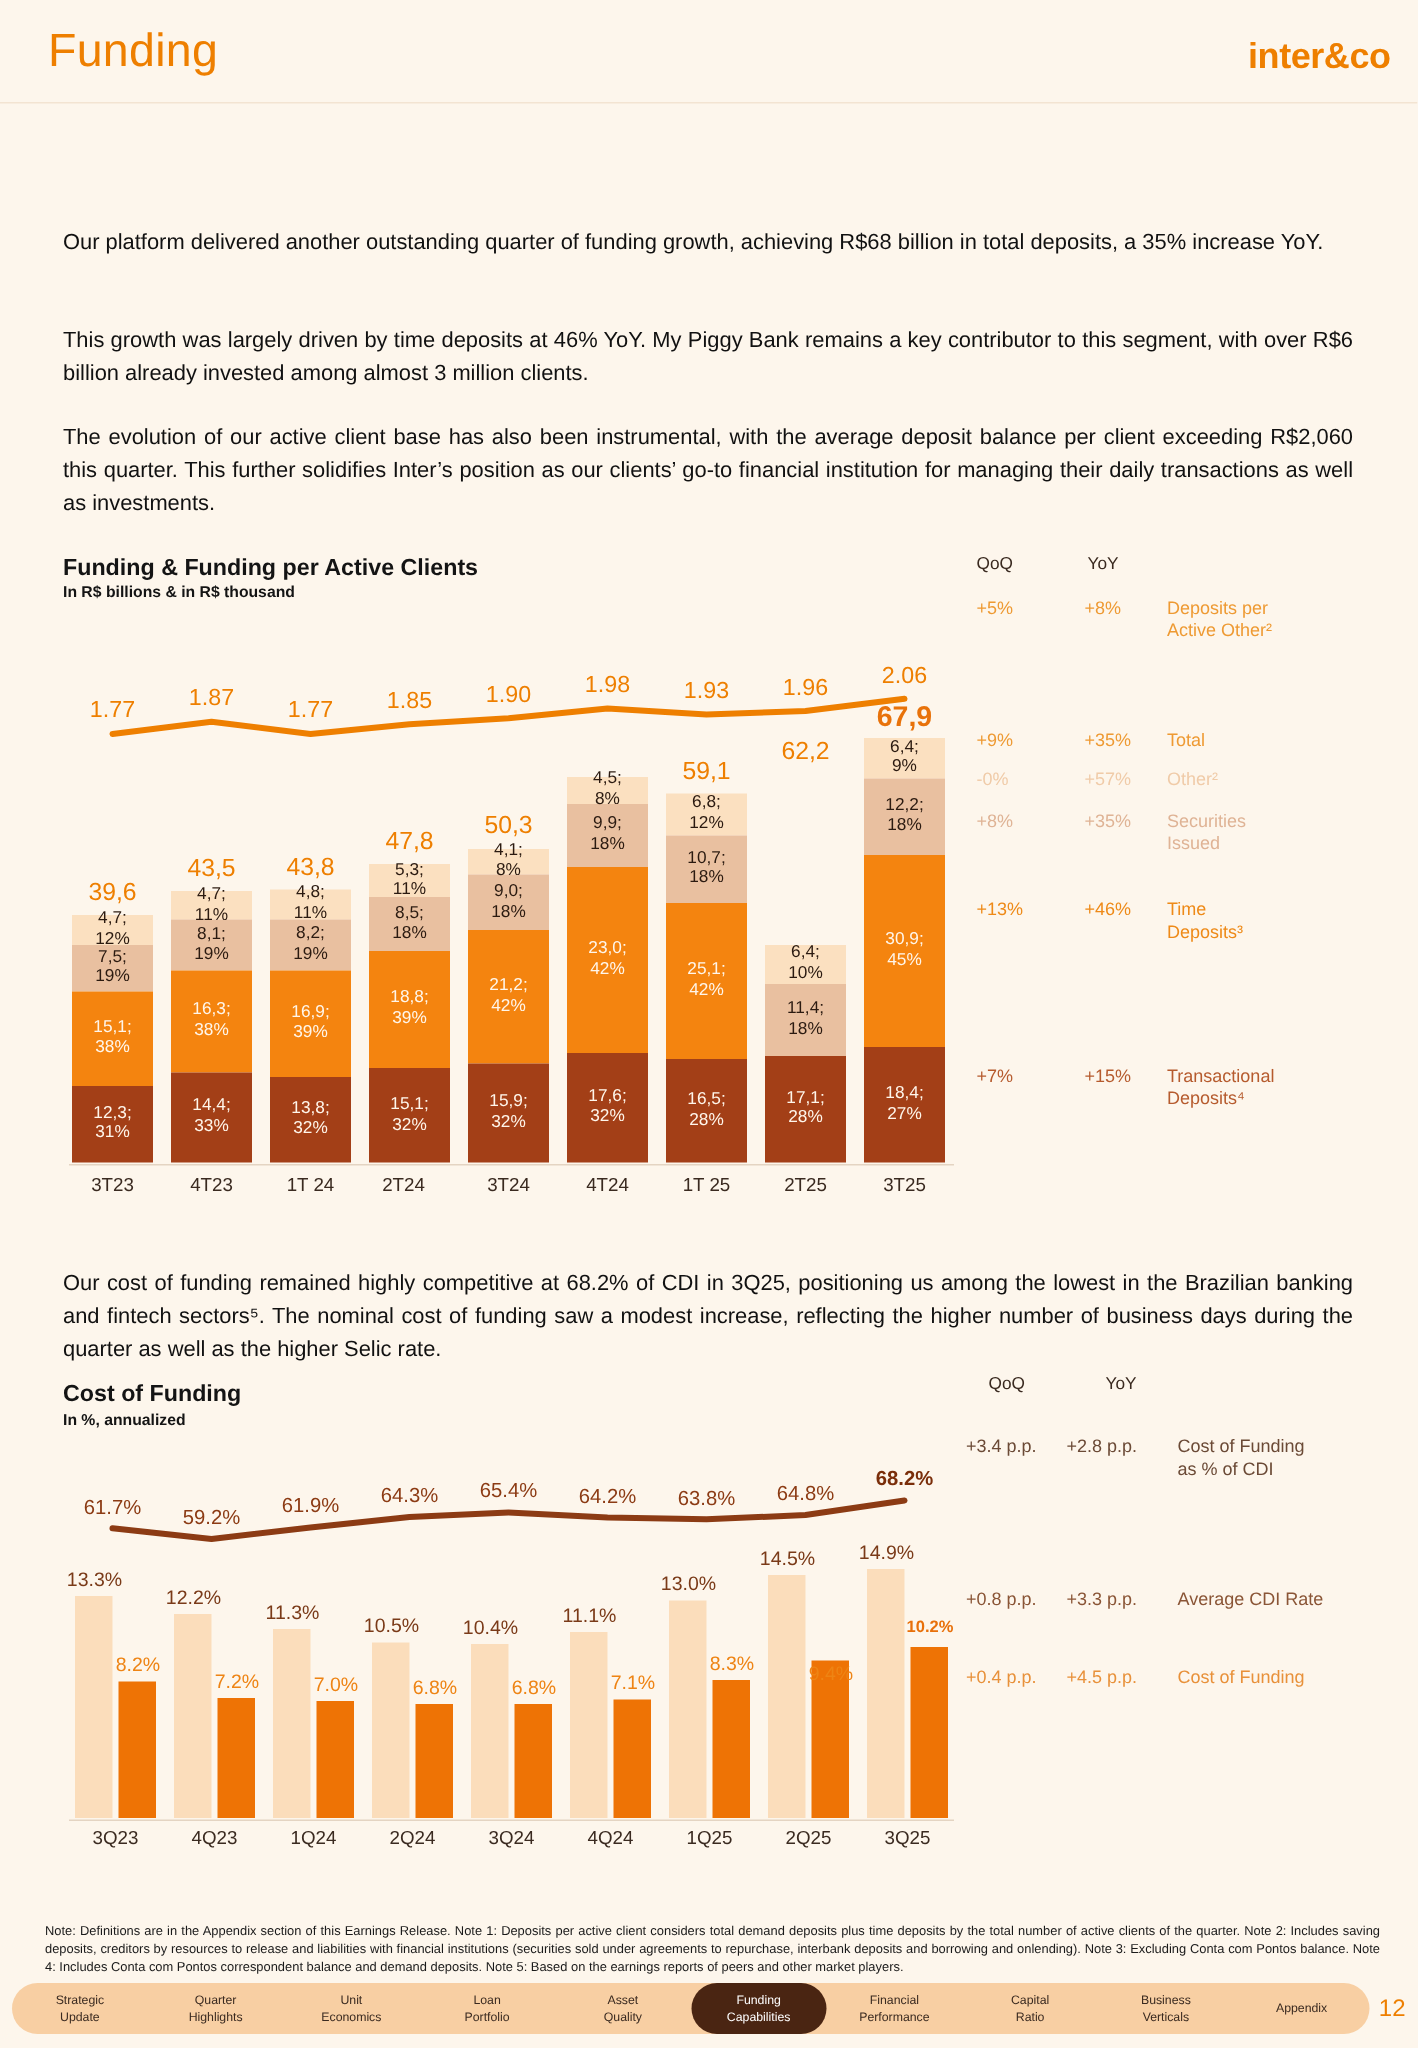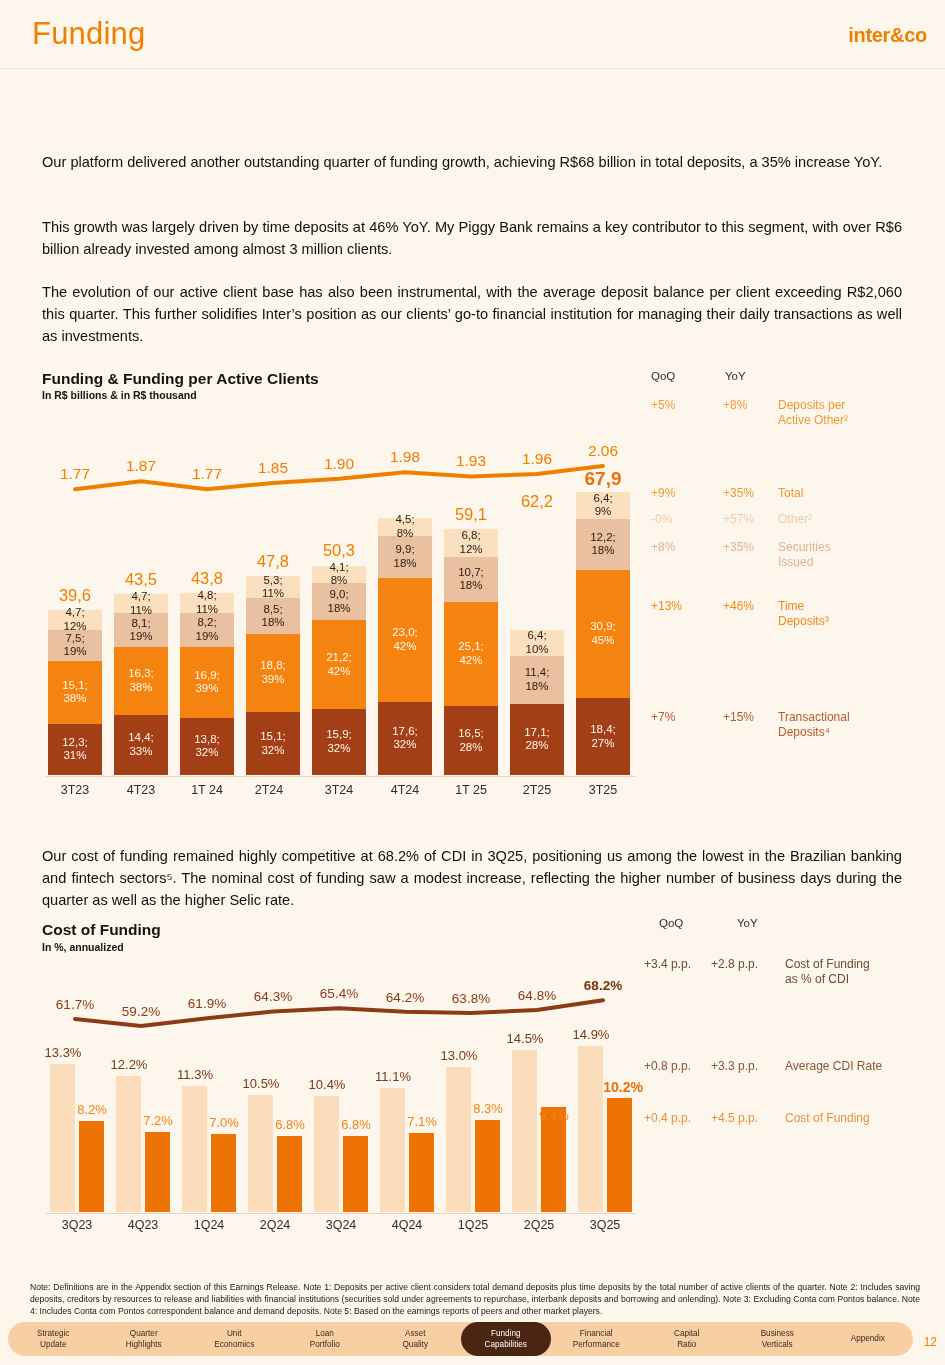--- a/index.html
+++ b/index.html
@@ -12,21 +12,21 @@
   .page { position: relative; width: 945px; height: 1365px; background: #FDF6EC; }
 
   
   .hdr-title {
     position: absolute; left: 32px; top: 16px;
     font-size: 31px; font-weight: 400; color: #EE7F00;
     letter-spacing: .2px;
   }
   .hdr-logo {
     position: absolute; right: 18px; top: 24px;
-    font-size: 20px; font-weight: 700; color: #EE7F00;
+    font-size: 24px; font-weight: 700; color: #EE7F00;
     letter-spacing: -0.3px;
   }
   .hdr-rule {
     position: absolute; left: 0; top: 68px; width: 945px; height: 1px;
     background: #F3E4D2;
   }
 
   
   .badge-wrap { position: absolute; left: 30px; top: 93px; height: 48px; display: flex; align-items: center; }
   .badge-pill {
@@ -89,21 +89,21 @@
   #chart2 { position: absolute; left: 46px; top: 960px; width: 590px; height: 290px; }
   .c2-line-svg { position: absolute; left: 0; top: 20px; width: 590px; height: 55px; }
   .c2-line-lbl { position: absolute; font-size: 13.5px; color: #8C3B14; text-align: center; width: 60px; }
   .c2-line-lbl.hl { font-weight: 700; color: #7A2E0A; }
   .bars2 { position: absolute; left: 0; bottom: 38px; width: 590px; height: 195px; }
   .b2group { position: absolute; bottom: 0; width: 58px; }
   .b2a { position: absolute; bottom: 0; left: 2px;  width: 25px; background: #FBDDBB; }
   .b2b { position: absolute; bottom: 0; left: 31px; width: 25px; background: #EE7305; }
   .b2lbl-a { position: absolute; font-size: 13px; color: #7A3A18; text-align: center; width: 46px; }
   .b2lbl-b { position: absolute; font-size: 13px; color: #EE8414; text-align: center; width: 46px; }
-  .b2lbl-b.hl { font-weight: 700; color: #E8700A; font-size: 14px; text-align: right; }
+  .b2lbl-b.hl { font-weight: 700; color: #E8700A; font-size: 11px; }
   .axis2 { position: absolute; left: 0; bottom: 36px; width: 590px; height: 1px; background: #E4D4C2; }
 
   
   .notes {
     position: absolute; left: 30px; top: 1281px; width: 890px;
     font-size: 8.6px; line-height: 1.42; color: #1a1a1a; text-align: justify;
   }
 
   
   .nav {
@@ -111,21 +111,21 @@
     background: #F8CFA3; border-radius: 17px; display: flex; align-items: center;
   }
   .nav-item {
     flex: 1; text-align: center; font-size: 8.2px; line-height: 1.35; color: #3a2a20;
     white-space: pre-line; height: 34px; display: flex; align-items: center; justify-content: center;
   }
   .nav-item.active {
     background: #4A2512; color: #FFFFFF; border-radius: 17px; height: 34px;
     font-weight: 400;
   }
-  .pageno { position: absolute; right: 8px; bottom: 16px; font-size: 12px; color: #EE7F00; font-weight: 400; }
+  .pageno { position: absolute; right: 8px; bottom: 16px; font-size: 16px; color: #EE7F00; font-weight: 400; }
 </style>
 </head>
 <body>
 
 <div class="page">
 
   <div class="hdr-title">Funding</div>
   <div class="hdr-logo">inter&amp;co</div>
   <div class="hdr-rule"></div>
 

